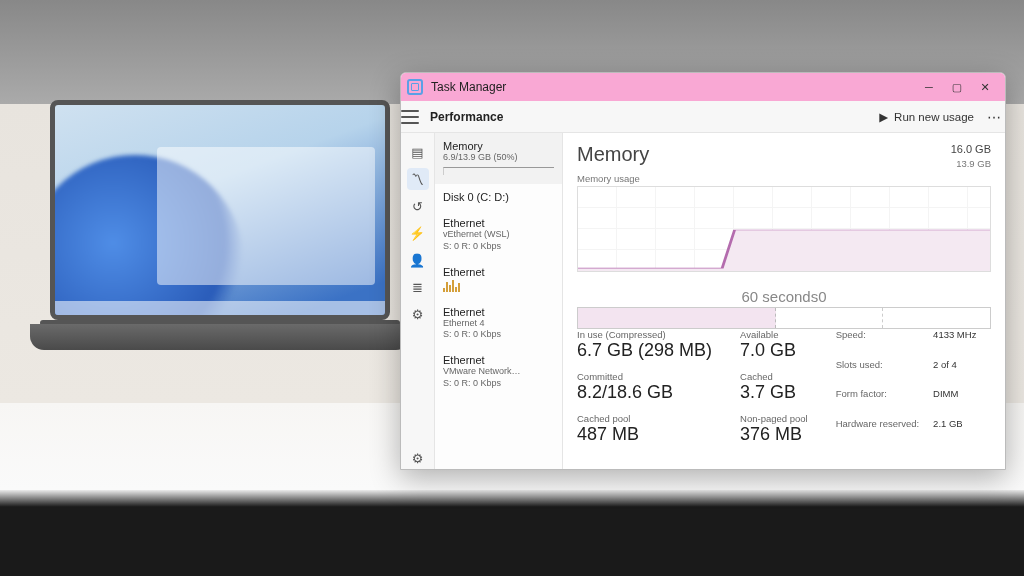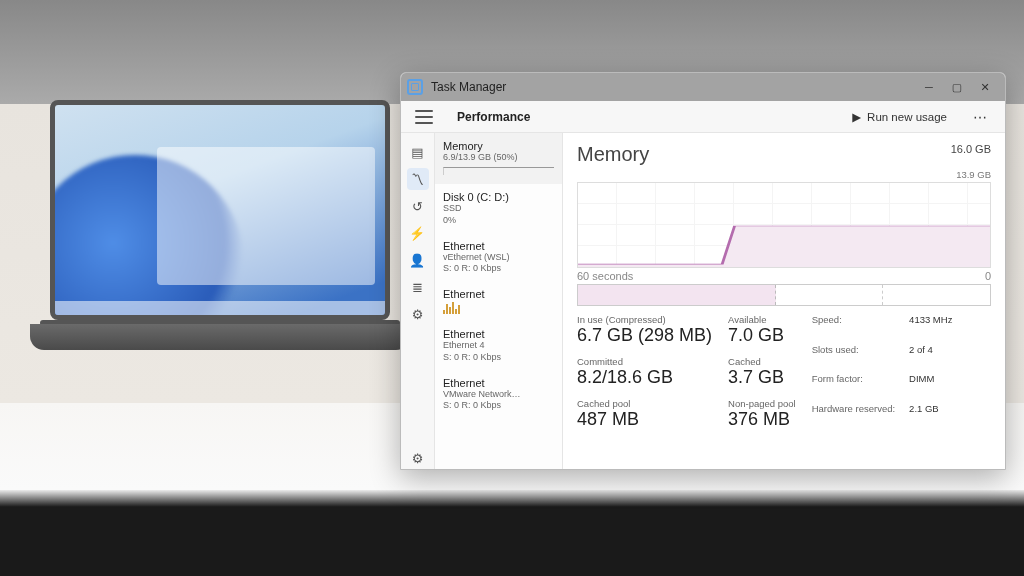--- a/index.html
+++ b/index.html
@@ -6,27 +6,27 @@
 body{background:#c0c0c0;width:1024px;height:576px;overflow:hidden;position:relative}
 .backdrop{position:absolute;inset:0;background:linear-gradient(to bottom,#888 0%,#aaa 18%,#e8e4de 18%,#ece8e2 70%,#f7f6f4 70%,#fafafa 85%,#f0f0f0 85%,#1a1a1a 88%,#1a1a1a 100%)}
 .laptop{position:absolute;left:50px;top:100px;width:340px;height:280px}
 .laptop-screen{width:340px;height:220px;border:5px solid #555;border-radius:8px;background:linear-gradient(160deg,#cfe1f0 0%,#b6d3eb 40%,#3b72c5 90%);position:relative;overflow:hidden}
 .bloom{position:absolute;left:-30px;bottom:-60px;width:220px;height:220px;border-radius:50%;background:radial-gradient(circle at 40% 40%,#4f8de6 0%,#2a5cb9 60%,transparent 70%);filter:blur(2px)}
 .ghost-window{position:absolute;top:42px;left:102px;right:10px;bottom:30px;background:rgba(255,255,255,0.5);border-radius:4px}
 .taskbar{position:absolute;bottom:0;left:0;right:0;height:14px;background:rgba(255,255,255,0.55)}
 .laptop-base{width:380px;height:26px;margin:-2px -20px 0;background:linear-gradient(to bottom,#6a6a6a,#4a4a4a);border-radius:0 0 14px 14px}
 .hinge{width:360px;height:6px;margin:0 -10px;background:#555;border-radius:3px}
 .window{position:absolute;left:400px;top:72px;width:606px;height:398px;background:#fff;border:1px solid #bbb;border-radius:6px 6px 0 0;box-shadow:0 8px 30px rgba(0,0,0,0.3);overflow:hidden;font-size:11px;color:#333}
-.titlebar{height:28px;display:flex;align-items:center;padding:14px 6px;background:#a3a3a3}
+.titlebar{height:28px;display:flex;align-items:center;padding:14px 6px;background:#f9a8d4}
 .title-icon{width:16px;height:16px;border:2px solid #5aa0e6;border-radius:3px;margin-right:8px;position:relative}
 .title-icon::after{content:"";position:absolute;inset:2px;border:1px solid #5aa0e6;border-radius:1px}
 .title-name{font-size:12px;color:#222}
 .title-spacer{flex:1}
 .win-btn{width:28px;height:20px;display:flex;align-items:center;justify-content:center;color:#333;cursor:pointer}
-.toolbar{height:32px;display:flex;align-items:center;padding:0 14px;gap:16px;background:#f7f7f7;border-bottom:1px solid #e5e5e5}
+.toolbar{height:32px;display:flex;align-items:center;padding:0 0;gap:3px;background:#f7f7f7;border-bottom:1px solid #e5e5e5}
 .hamburger{width:18px;height:14px;display:flex;flex-direction:column;justify-content:space-between;cursor:pointer}
 .hamburger span{height:2px;background:#555;border-radius:1px}
 .page-title{font-weight:600;font-size:12px;color:#222;margin-left:8px}
 .tool-spacer{flex:1}
 .run-task{display:flex;align-items:center;gap:6px;font-size:11.5px;color:#333;cursor:pointer;padding:3px 6px;border-radius:4px}
 .more{font-size:14px;cursor:pointer;padding:0 4px}
 .body{display:flex;height:calc(100% - 60px)}
 .rail{width:34px;background:#f7f7f7;border-right:1px solid #e5e5e5;display:flex;flex-direction:column;align-items:center;padding-top:8px;gap:5px}
 .rail-icon{width:22px;height:22px;display:flex;align-items:center;justify-content:center;color:#555;border-radius:4px;cursor:pointer;font-size:13px}
 .rail-icon.selected{background:#e0eaf7}
@@ -37,30 +37,30 @@
 .sb-title{font-size:11px;color:#222}
 .sb-sub{font-size:9px;color:#666;line-height:1.25}
 .sb-spark{height:12px;margin-top:2px;position:relative}
 .mem-line{position:absolute;left:0;right:0;top:2px;height:8px;border-top:1px solid #999;border-left:1px solid #ccc}
 .eth-bars{position:absolute;left:0;bottom:0;display:flex;gap:1px;align-items:flex-end}
 .eth-bars span{width:2px;background:#d49f3a}
 .main{flex:1;padding:10px 14px;overflow:hidden}
 .main-header{display:flex;justify-content:space-between;align-items:flex-start;margin-bottom:2px}
 .mh-title{font-size:20px;color:#444}
 .mh-right{text-align:right;font-size:11px;color:#444}
-.mh-sub{font-size:9.5px;color:#777;margin-top:14px}
+.mh-sub{font-size:9.5px;color:#777;margin-top:3px}
 .sub-label{font-size:9.5px;color:#777;margin:4px 0 2px}
 .chart{height:86px;border:1px solid #ddd;position:relative;background:repeating-linear-gradient(to right,transparent,transparent 38px,#f4f4f4 38px,#f4f4f4 39px),repeating-linear-gradient(to bottom,transparent,transparent 20px,#f4f4f4 20px,#f4f4f4 21px)}
 .chart svg{position:absolute;inset:0;width:100%;height:100%}
-.chart-axis{display:flex;justify-content:space-between;font-size:11px;color:#888;margin-top:2px}
+.chart-axis{display:flex;justify-content:center;font-size:15px;color:#888;margin-top:16px}
 .comp-bar{height:22px;border:1px solid #ccc;display:flex;margin-top:2px}
 .comp-used{flex:0 0 48%;background:#f3e4f0;border-right:1px dashed #bbb}
 .comp-cached{flex:0 0 26%;border-right:1px dashed #ccc}
 .comp-free{flex:1}
-.stats{display:flex;margin-top:8px;gap:16px}
+.stats{display:flex;margin-top:0;gap:28px}
 .stat-col{display:flex;flex-direction:column;gap:10px}
 .stat-block .label{font-size:9.5px;color:#666;white-space:nowrap}
 .stat-block .value{font-size:18px;color:#222;white-space:nowrap}
 .kv-grid{display:grid;grid-template-columns:auto auto;column-gap:14px;row-gap:2px;font-size:9.5px;color:#555}
 .kv-grid .k{color:#666}
 .kv-grid .v{color:#333}
 </style>
 </head>
 <body>
 
@@ -117,22 +117,20 @@
     <div class="sidebar">
       <div class="sb-item selected">
         <div class="sb-title">Memory</div>
         <div class="sb-sub">6.9/13.9 GB (50%)</div>
         <div class="sb-spark">
             <div class="mem-line"></div>
           </div>
       </div>
       <div class="sb-item">
         <div class="sb-title">Disk 0 (C: D:)</div>
-        <div class="sb-sub" style="white-space:pre-line">SSD
-0%</div>
       </div>
       <div class="sb-item">
         <div class="sb-title">Ethernet</div>
         <div class="sb-sub" style="white-space:pre-line">vEthernet (WSL)
 S: 0 R: 0 Kbps</div>
       </div>
       <div class="sb-item">
         <div class="sb-title">Ethernet</div>
         <div class="sb-spark">
             <div class="eth-bars">
@@ -158,20 +156,21 @@
     </div>
 
     <div class="main">
       <div class="main-header">
         <div class="mh-title">Memory</div>
         <div class="mh-right">
           <div>16.0 GB</div>
           <div class="mh-sub">13.9 GB</div>
         </div>
       </div>
+      <div class="sub-label">Memory usage</div>
       <div class="chart">
         <svg viewBox="0 0 100 86" preserveAspectRatio="none">
           <polygon points="0,83 35,83 38,44 100,44 100,86 0,86" fill="#f4e9f2"></polygon>
           <polyline points="0,83 35,83 38,44 100,44" fill="none" stroke="#b46cae" stroke-width="0.7"></polyline>
         </svg>
       </div>
       <div class="chart-axis">
         <span>60 seconds</span>
         <span>0</span>
       </div>

